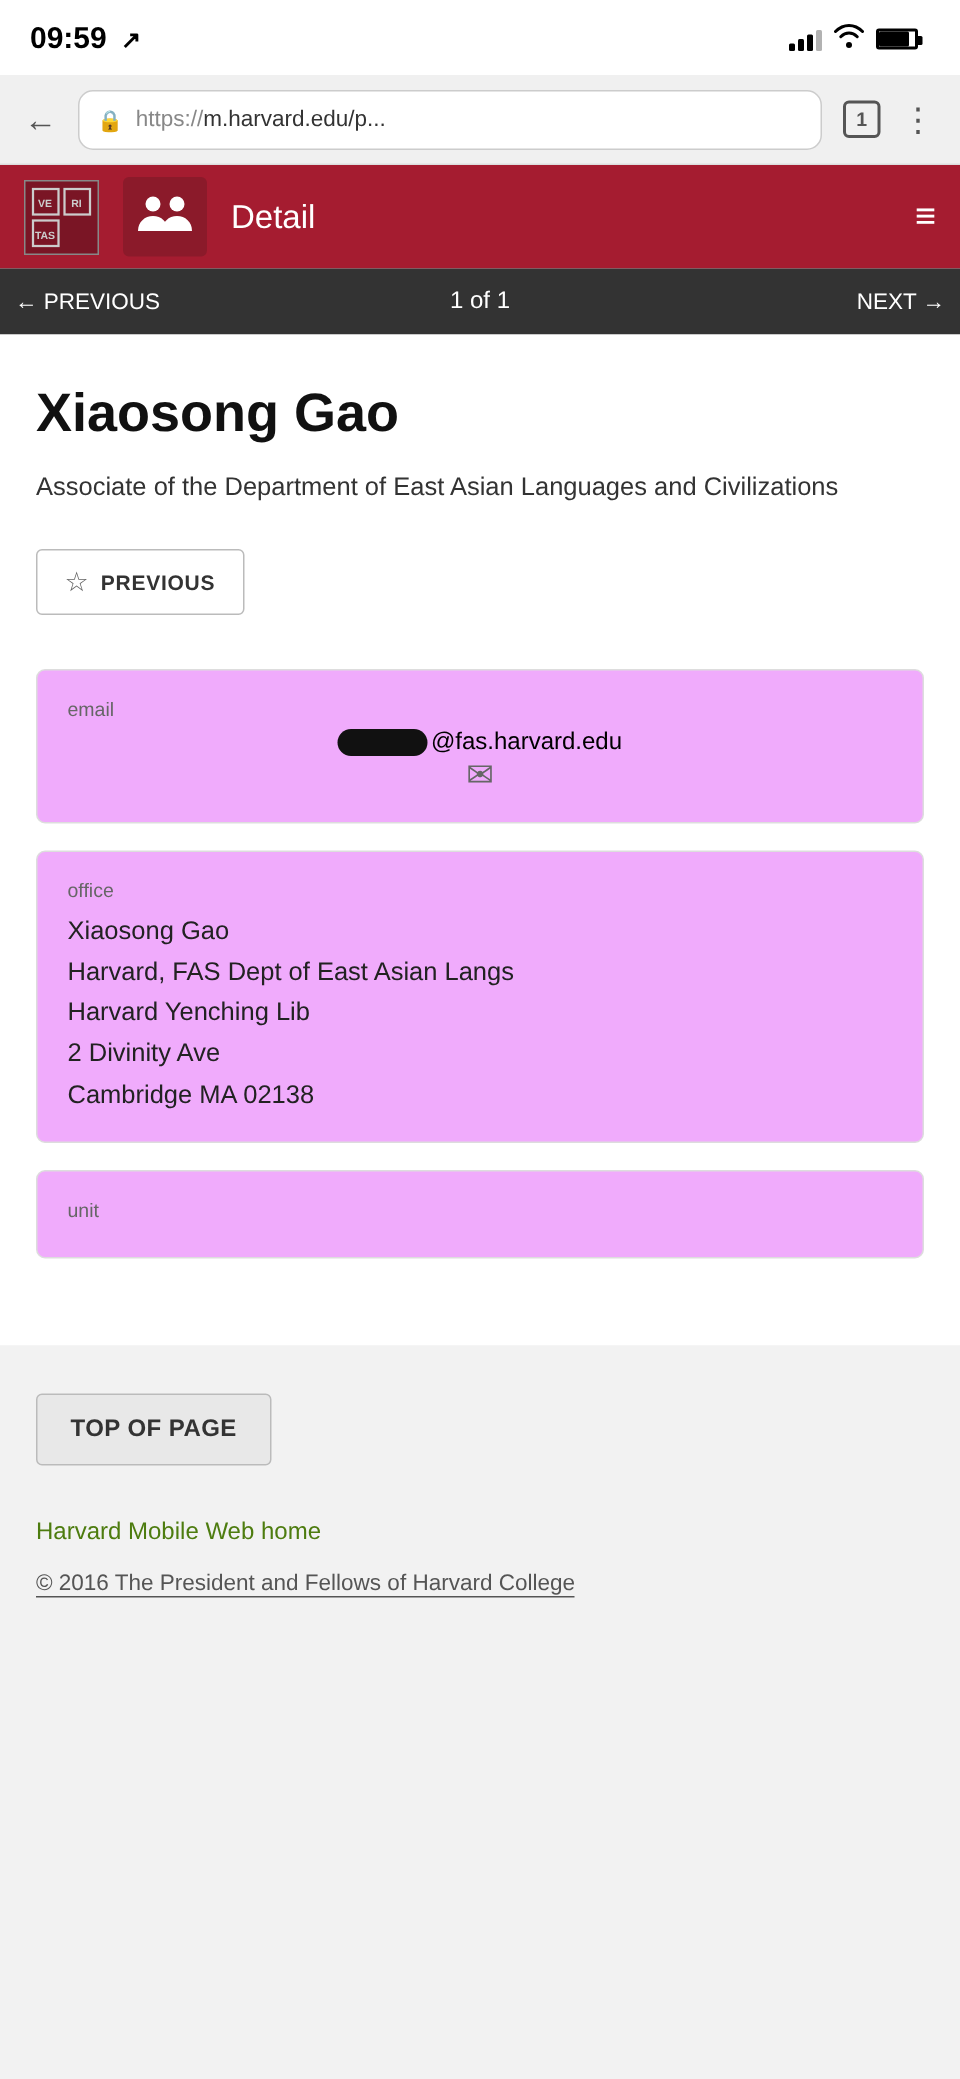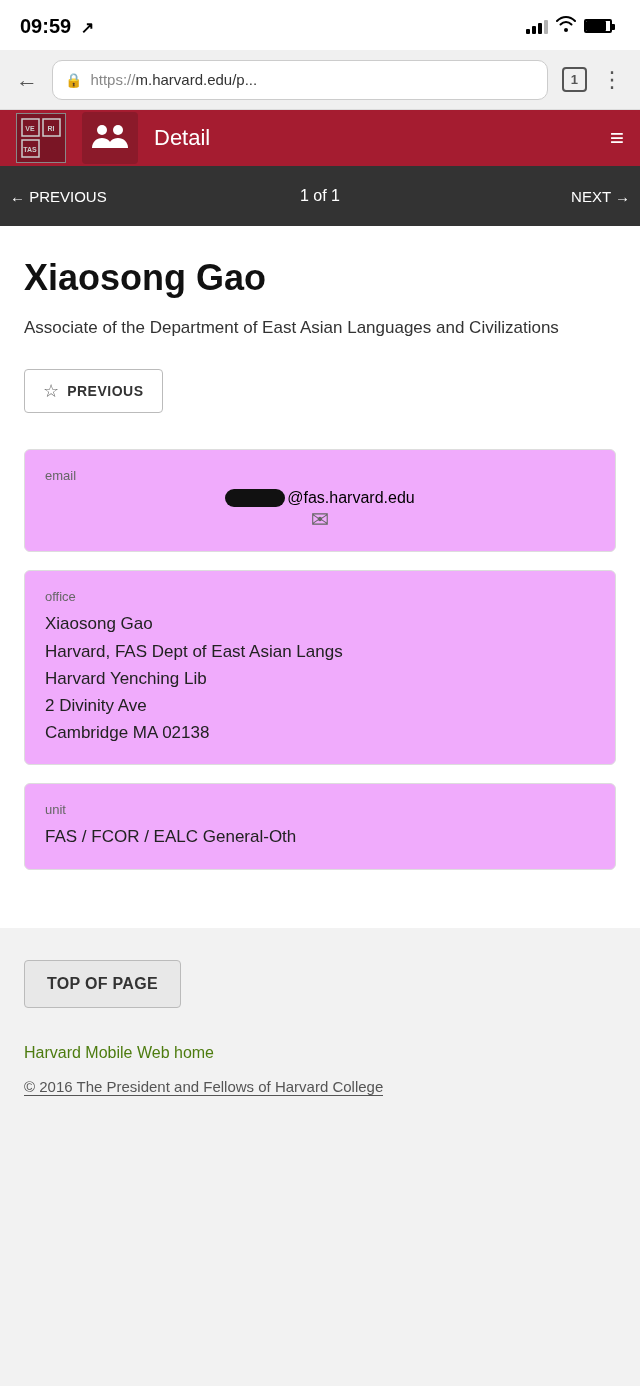--- a/index.html
+++ b/index.html
@@ -125,21 +125,21 @@
       color: #555;
       letter-spacing: 1px;
       cursor: pointer;
     }
 
     
     .site-header {
       background: #a51c30;
       display: flex;
       align-items: center;
-      height: 56px;
+      height: 69px;
       padding: 0 16px;
       gap: 16px;
     }
     .harvard-logo {
       width: 50px;
       height: 50px;
       background: #7a1525;
       border: 1px solid #888;
       display: flex;
       align-items: center;
@@ -164,21 +164,21 @@
       color: #fff;
       font-size: 24px;
       cursor: pointer;
     }
 
     
     .nav-bar {
       background: #333;
       display: flex;
       align-items: center;
-      height: 60px;
+      height: 44px;
       padding: 0 10px;
     }
     .nav-prev {
       color: #fff;
       font-size: 15px;
       display: flex;
       align-items: center;
       gap: 4px;
       width: 180px;
       cursor: pointer;
@@ -407,21 +407,20 @@
       <div>Harvard, FAS Dept of East Asian Langs</div>
       <div>Harvard Yenching Lib</div>
       <div>2 Divinity Ave</div>
       <div>Cambridge MA 02138</div>
     </div>
   </div>
 
   
   <div class="info-card">
     <div class="info-label">unit</div>
-    <div class="info-value">FAS / FCOR / EALC General-Oth</div>
   </div>
 </div>
 
 <div class="footer-bg">
   <button class="top-of-page-btn">TOP OF PAGE</button>
   <div class="footer-links">
     <span style="cursor:pointer;">Harvard Mobile Web home</span>
   </div>
   <span class="footer-copy">© 2016 The President and Fellows of Harvard College</span>
 </div>

